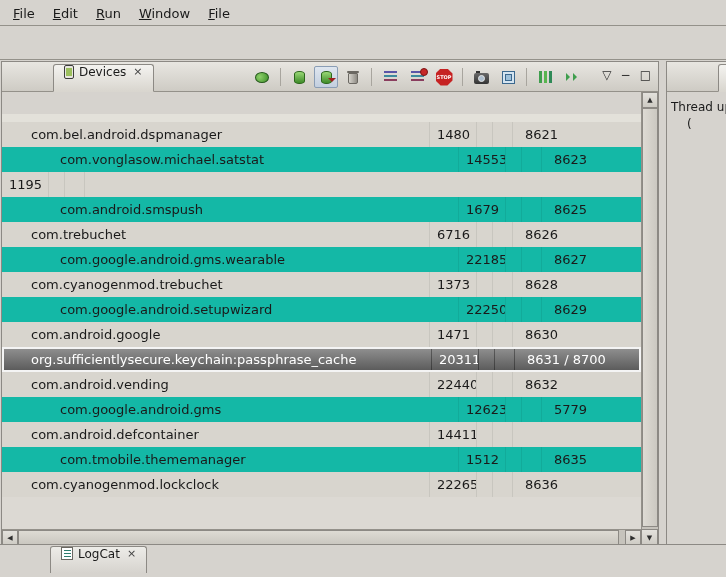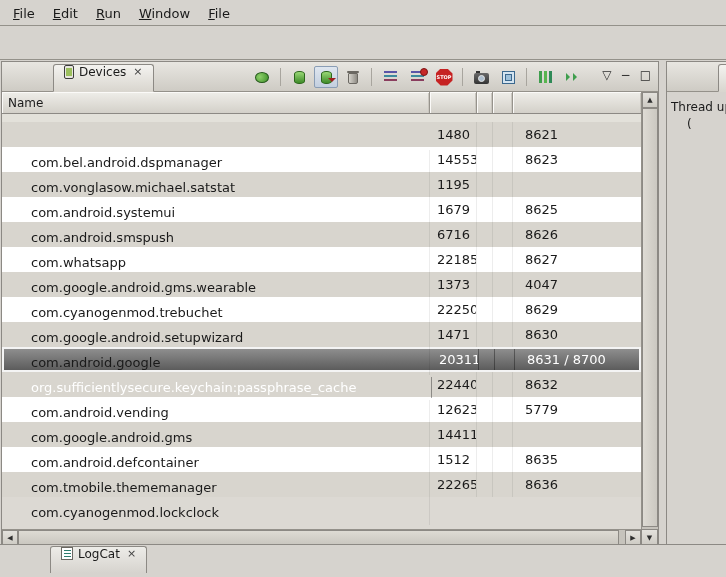--- a/index.html
+++ b/index.html
@@ -92,24 +92,24 @@
                   background:linear-gradient(#efeee9,#d3d0c9); border-bottom:1px solid #8c8984; font-size:12px; }
   .hc { height:100%; display:flex; align-items:center; padding-left:6px; border-right:1px solid #96938c;
         box-shadow:inset 1px 1px 0 #fbfaf8, inset -1px 0 0 #c9c6bf; overflow:hidden; white-space:nowrap; }
   .hc-name { width:428px; } .hc-pid { width:47px; } .hc-e1 { width:16px; } .hc-e2 { width:20px; }
   .hc-port { flex:1; border-right:none; }
 
   .rows { position:absolute; top:52px; left:0; right:17px; bottom:17px; background:#dcd9d3; overflow:hidden; }
   .partial-row { height:8px; background:#e3e1da; }
   .row { display:flex; height:25px; font-size:13px; }
   .row.even { background:#d8d5ce; }
-  .row.odd  { background:#ffffff; }
+  .row.odd  { background:#14b8a6;padding-left:29px; }
   .cell { display:flex; align-items:center; height:100%; border-right:1px solid rgba(0,0,0,0.07);
           overflow:hidden; white-space:nowrap; }
-  .c-name { width:428px; padding-left:29px;margin-top:28px; }
+  .c-name { width:428px; padding-left:29px; }
   .c-pid  { width:47px;  padding-left:7px; }
   .c-e1 { width:16px; } .c-e2 { width:20px; }
   .c-port { flex:1; padding-left:12px; border-right:none; }
   .row.selected { background:linear-gradient(#8e8e8e,#5c5c5c); color:#fff; border:2px solid #f4f4f4; }
   .row.selected .cell { border-right-color:rgba(0,0,0,0.35); }
   .row.selected .c-name { padding-left:27px; }
 
   
   .vscroll { position:absolute; top:30px; right:0; bottom:17px; width:17px; background:#c6c3bc;
              border-left:1px solid #94918a; }
@@ -194,77 +194,69 @@
           <span class="glyph g-start-opengl-trace"></span>
         </div>
       </div>
     <div class="window-ctls">
       <span>▽</span>
       <span>−</span>
       <span>□</span>
     </div>
   </div>
 
-  <div class="table-header">
-    <div class="hc hc-name">Name</div>
-    <div class="hc hc-pid"></div>
-    <div class="hc hc-e1"></div>
-    <div class="hc hc-e2"></div>
-    <div class="hc hc-port"></div>
-  </div>
 
   <div class="rows">
     <div class="partial-row"></div>
   <div class="row even">
     <div class="cell c-name">com.bel.android.dspmanager</div>
     <div class="cell c-pid">1480</div>
     <div class="cell c-e1"></div>
     <div class="cell c-e2"></div>
     <div class="cell c-port">8621</div>
   </div>
       <div class="row odd">
     <div class="cell c-name">com.vonglasow.michael.satstat</div>
     <div class="cell c-pid">14553</div>
     <div class="cell c-e1"></div>
     <div class="cell c-e2"></div>
     <div class="cell c-port">8623</div>
   </div>
       <div class="row even">
-    <div class="cell c-name">com.android.systemui</div>
     <div class="cell c-pid">1195</div>
     <div class="cell c-e1"></div>
     <div class="cell c-e2"></div>
   </div>
       <div class="row odd">
     <div class="cell c-name">com.android.smspush</div>
     <div class="cell c-pid">1679</div>
     <div class="cell c-e1"></div>
     <div class="cell c-e2"></div>
     <div class="cell c-port">8625</div>
   </div>
       <div class="row even">
-    <div class="cell c-name">com.whatsapp</div>
+    <div class="cell c-name">com.trebuchet</div>
     <div class="cell c-pid">6716</div>
     <div class="cell c-e1"></div>
     <div class="cell c-e2"></div>
     <div class="cell c-port">8626</div>
   </div>
       <div class="row odd">
     <div class="cell c-name">com.google.android.gms.wearable</div>
     <div class="cell c-pid">22185</div>
     <div class="cell c-e1"></div>
     <div class="cell c-e2"></div>
     <div class="cell c-port">8627</div>
   </div>
       <div class="row even">
     <div class="cell c-name">com.cyanogenmod.trebuchet</div>
     <div class="cell c-pid">1373</div>
     <div class="cell c-e1"></div>
     <div class="cell c-e2"></div>
-    <div class="cell c-port">4047</div>
+    <div class="cell c-port">8628</div>
   </div>
       <div class="row odd">
     <div class="cell c-name">com.google.android.setupwizard</div>
     <div class="cell c-pid">22250</div>
     <div class="cell c-e1"></div>
     <div class="cell c-e2"></div>
     <div class="cell c-port">8629</div>
   </div>
       <div class="row even">
     <div class="cell c-name">com.android.google</div>

